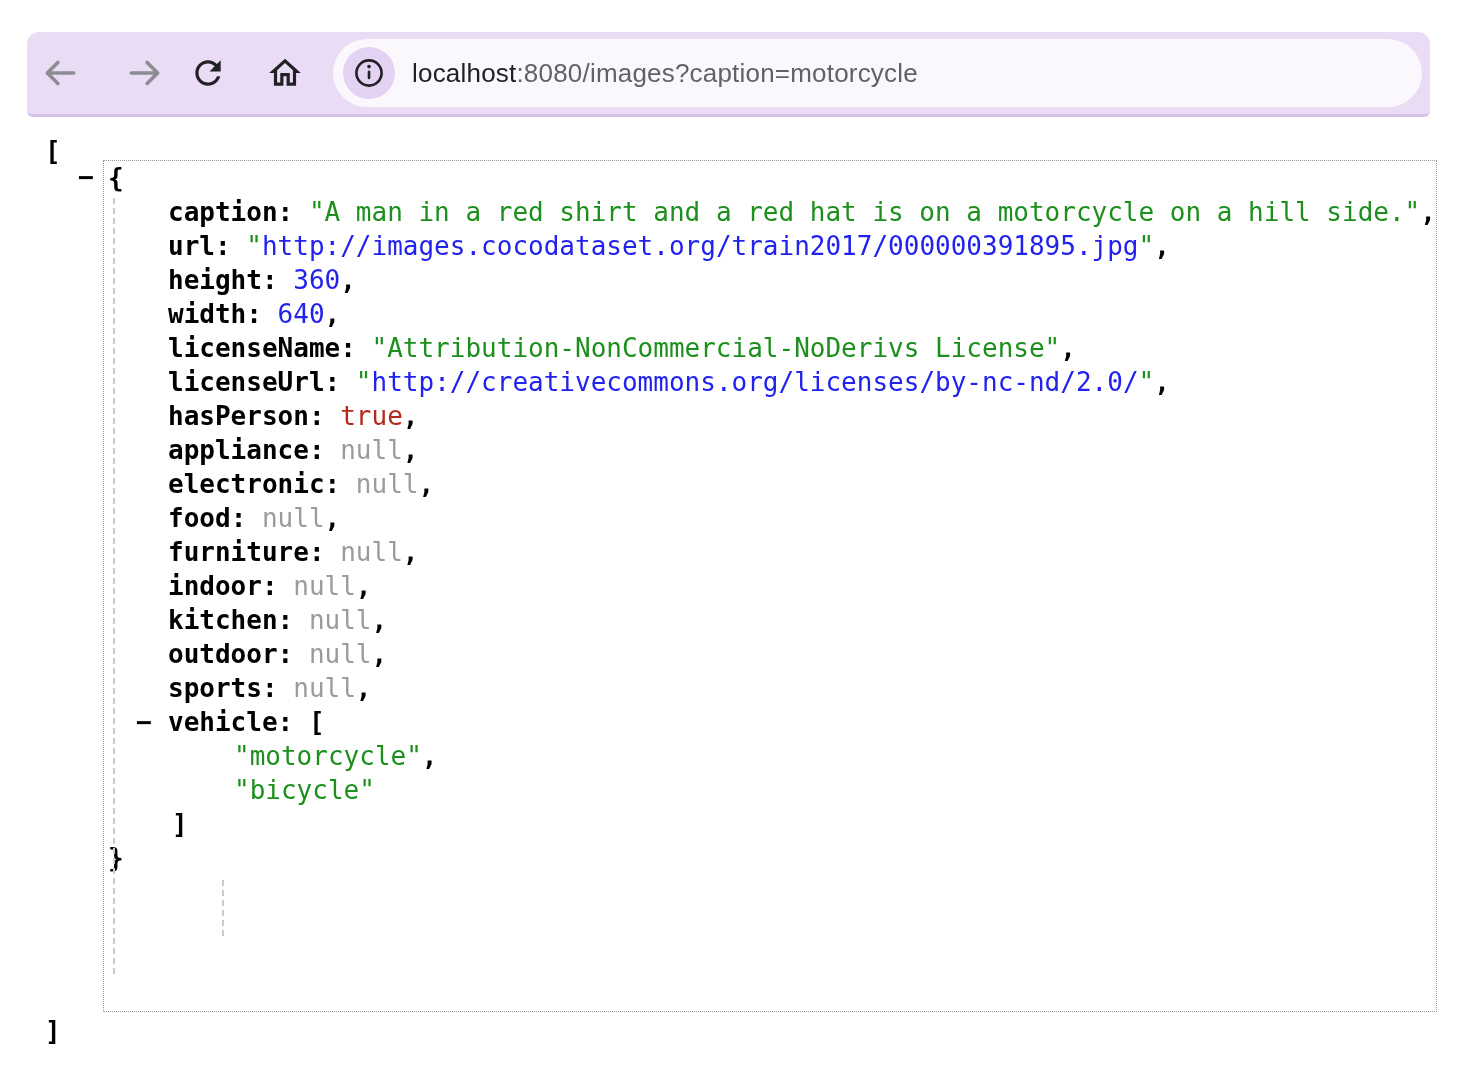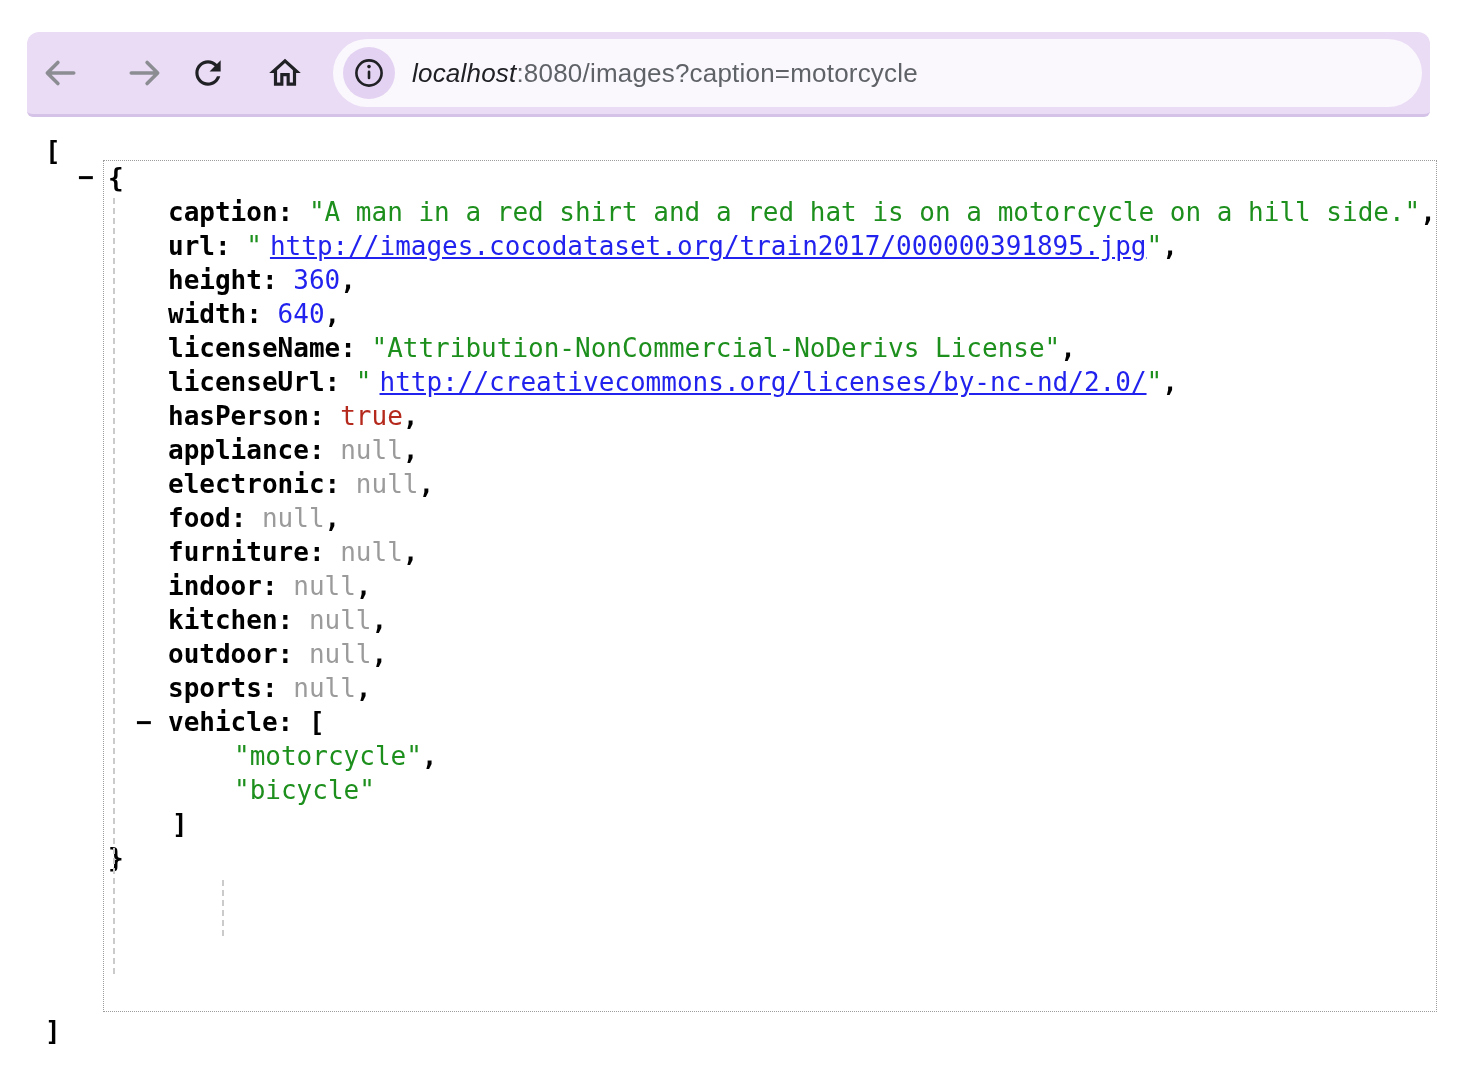--- a/index.html
+++ b/index.html
@@ -24,21 +24,21 @@
     position:absolute;left:306px;top:7px;width:1089px;height:68px;
     background:var(--pill-bg,#faf8fd);border-radius:34px;
     display:flex;align-items:center;cursor:text;
   }
   .info-wrap{
     width:52px;height:52px;border-radius:50%;flex:0 0 auto;
     background:var(--info-circle-bg,#e4d2f2);
     margin-left:10px;display:flex;align-items:center;justify-content:center;cursor:pointer;
   }
   .url-text{margin-left:17px;font-size:26px;white-space:pre;letter-spacing:.2px;}
-  .url-host{color:var(--url-host,#202124);font-style:italic;}
+  .url-host{color:var(--url-host,#202124);}
   .url-rest{color:var(--url-rest,#5f6368);}
   
   .json{
     position:absolute;left:45px;top:134px;
     font-family:"DejaVu Sans Mono",monospace;
     font-size:26px;line-height:34px;color:#000;
   }
   .root-open{position:absolute;left:0;top:0;font-weight:700;}
   .obj-toggle{position:absolute;left:33px;top:26px;font-weight:700;cursor:pointer;}
   .obj-box{
@@ -50,21 +50,21 @@
   .l-brace{padding-left:4px;}
   .l-kv{padding-left:64px;}
   .l-item{padding-left:130px;}
   .l-closearr{padding-left:68px;}
   .l-veh{padding-left:64px;position:relative;}
   .vtog{position:absolute;left:32px;top:0;font-weight:700;cursor:pointer;}
   .k{font-weight:700;color:var(--key-black,#000);}
   .p{font-weight:700;color:var(--key-black,#000);}
   .num{color:var(--number-blue,#2222ee);}
   .str{color:var(--string-green,#1d8f1d);}
-  .lnk{color:var(--link-blue,#2222ee);text-decoration:underline;cursor:pointer;margin-left:8px;}
+  .lnk{color:var(--link-blue,#2222ee);cursor:pointer;}
   .bool{color:var(--boolean-red,#b5291d);}
   .nul{color:var(--null-gray,#9b9b9b);}
   .guide{position:absolute;width:0;border-left:2px dashed var(--guide-gray,#cbcbcb);}
   .guide-obj{left:9px;top:37px;height:776px;}
   .guide-arr{left:118px;top:719px;height:56px;}
   svg{display:block;}
 </style>
 </head>
 <body>
 

